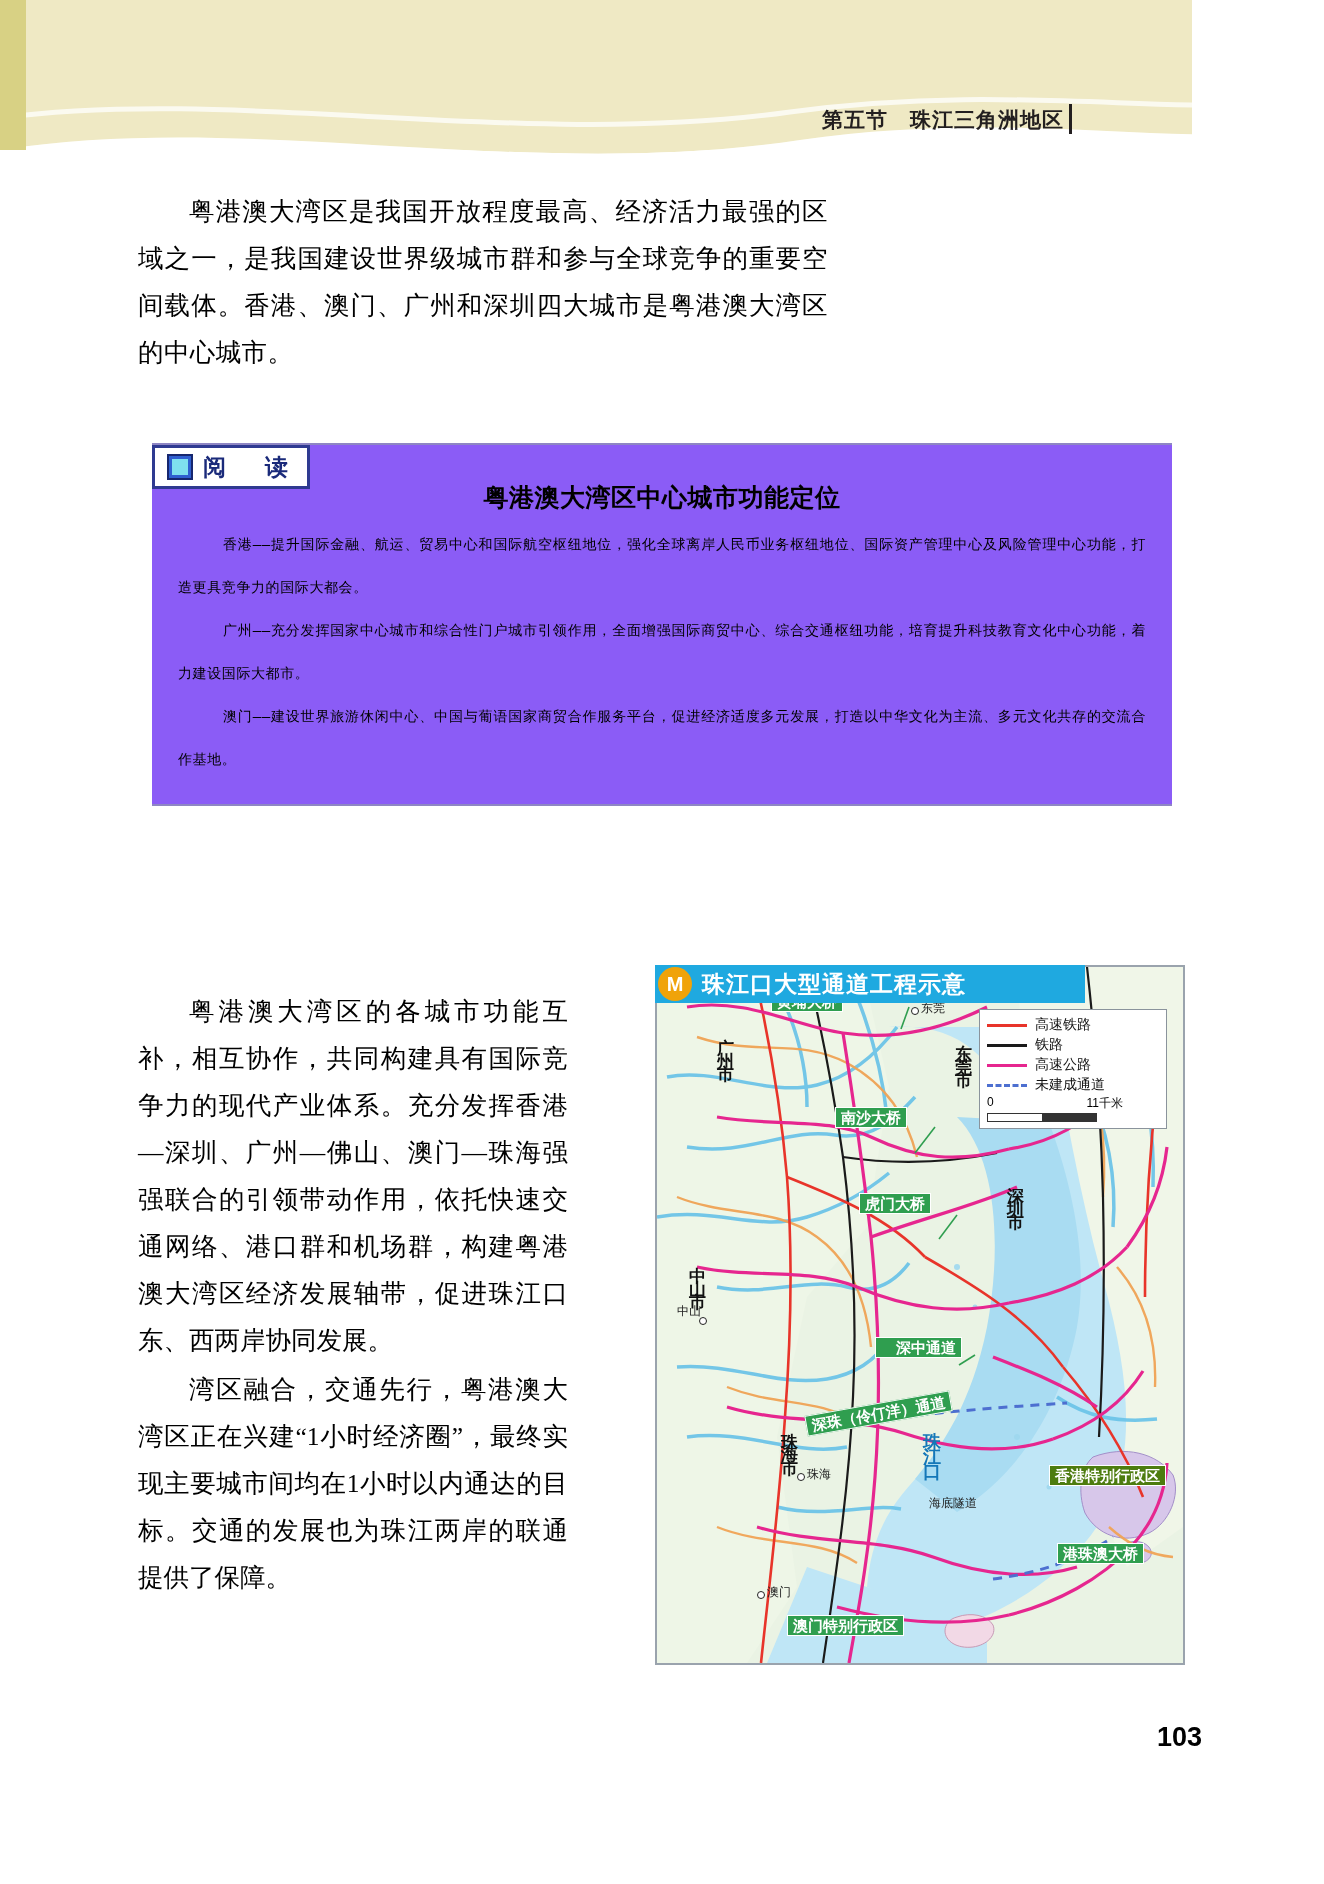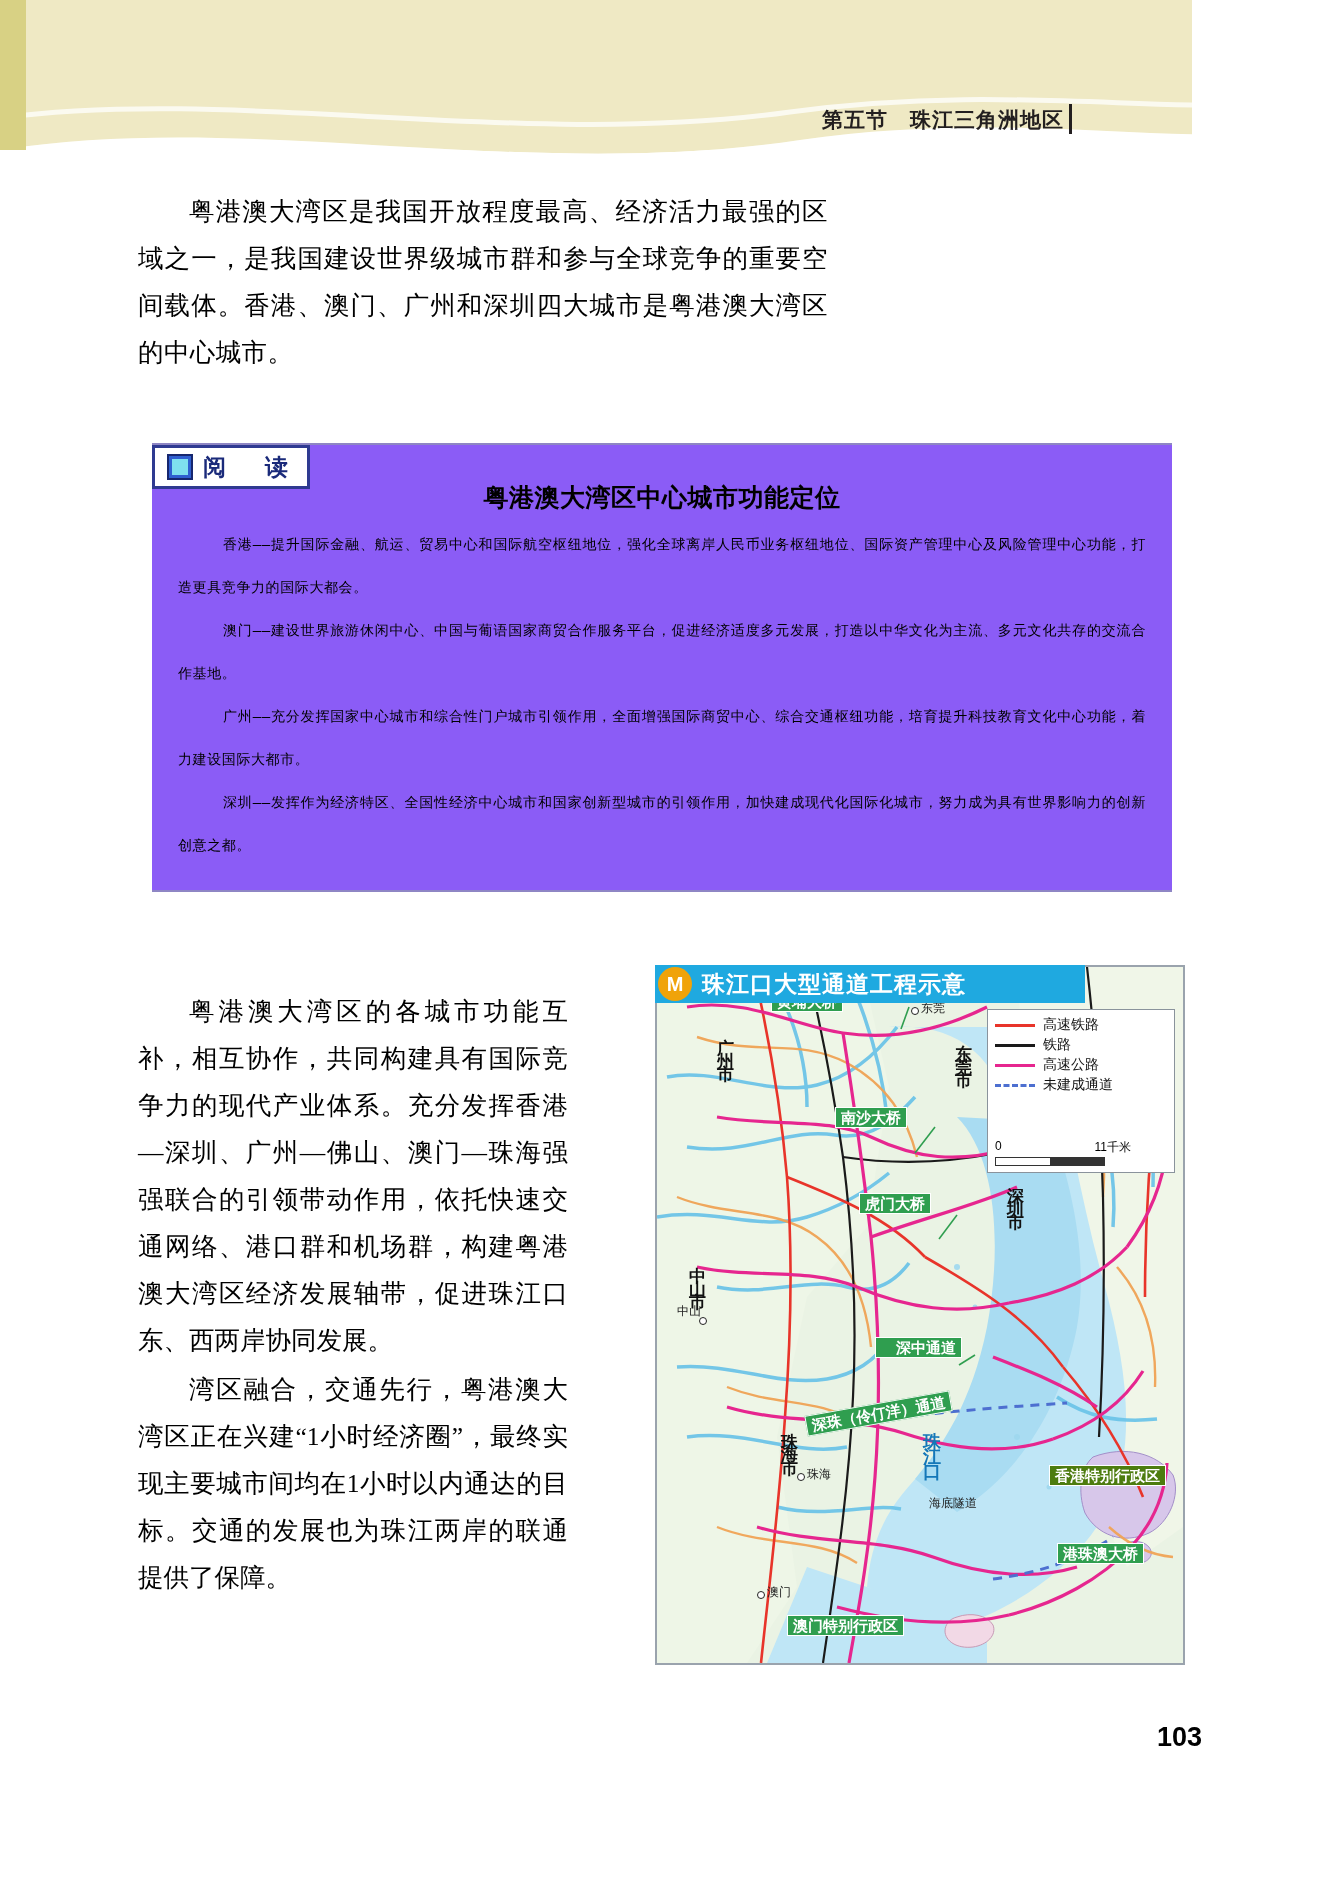--- a/index.html
+++ b/index.html
@@ -201,24 +201,24 @@
     font-size: 23px;
     font-weight: bold;
     margin-left: 10px;
     letter-spacing: 1px;
   }
 
   .map-canvas { position: absolute; left: 0; top: 0; width: 526px; height: 696px; }
 
   .legend-box {
     position: absolute;
-    right: 8px;
+    right: 16px;
     top: 42px;
     width: 188px;
-    height: 164px;
+    height: 120px;
     background: #ffffff;
     border: 1px solid #8a939c;
     z-index: 25;
     font-family: "Liberation Sans", "DejaVu Sans", sans-serif;
     padding: 5px 0 0 0;
     box-sizing: border-box;
   }
   .legend-row {
     display: flex;
     align-items: center;
@@ -323,23 +323,22 @@
   <div class="header-title">第五节　珠江三角洲地区</div>
 </div>
 
 <div class="page-body">
 
   <div class="para intro-para">粤港澳大湾区是我国开放程度最高、经济活力最强的区域之一，是我国建设世界级城市群和参与全球竞争的重要空间载体。香港、澳门、广州和深圳四大城市是粤港澳大湾区的中心城市。</div>
 
   <div class="read-box">
     <div class="read-title">粤港澳大湾区中心城市功能定位</div>
     <div class="read-para">香港——提升国际金融、航运、贸易中心和国际航空枢纽地位，强化全球离岸人民币业务枢纽地位、国际资产管理中心及风险管理中心功能，打造更具竞争力的国际大都会。</div>
+    <div class="read-para">广州——充分发挥国家中心城市和综合性门户城市引领作用，全面增强国际商贸中心、综合交通枢纽功能，培育提升科技教育文化中心功能，着力建设国际大都市。</div>
     <div class="read-para">澳门——建设世界旅游休闲中心、中国与葡语国家商贸合作服务平台，促进经济适度多元发展，打造以中华文化为主流、多元文化共存的交流合作基地。</div>
-    <div class="read-para">广州——充分发挥国家中心城市和综合性门户城市引领作用，全面增强国际商贸中心、综合交通枢纽功能，培育提升科技教育文化中心功能，着力建设国际大都市。</div>
-    <div class="read-para">深圳——发挥作为经济特区、全国性经济中心城市和国家创新型城市的引领作用，加快建成现代化国际化城市，努力成为具有世界影响力的创新创意之都。</div>
   </div>
   <div class="read-tab">
     <span class="sq"></span>
     <span class="tab-label">阅　读</span>
   </div>
 
   <div class="col-para col-para-1">粤港澳大湾区的各城市功能互补，相互协作，共同构建具有国际竞争力的现代产业体系。充分发挥香港—深圳、广州—佛山、澳门—珠海强强联合的引领带动作用，依托快速交通网络、港口群和机场群，构建粤港澳大湾区经济发展轴带，促进珠江口东、西两岸协同发展。</div>
   <div class="col-para col-para-2">湾区融合，交通先行，粤港澳大湾区正在兴建“1小时经济圈”，最终实现主要城市间均在1小时以内通达的目标。交通的发展也为珠江两岸的联通提供了保障。</div>
 
   <div class="map-figure">

